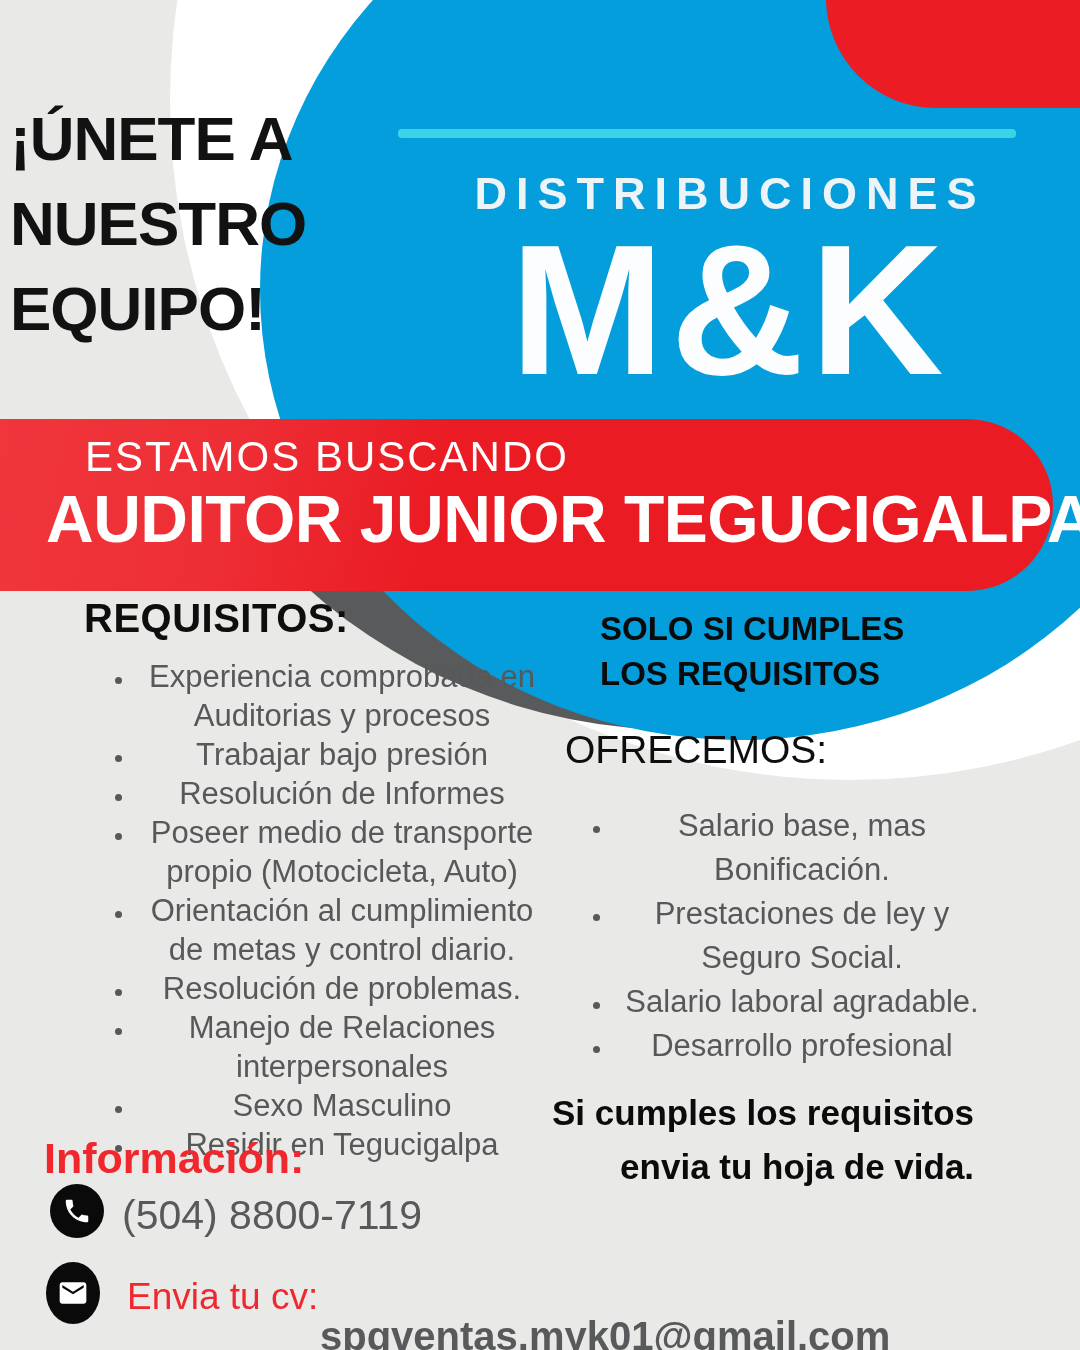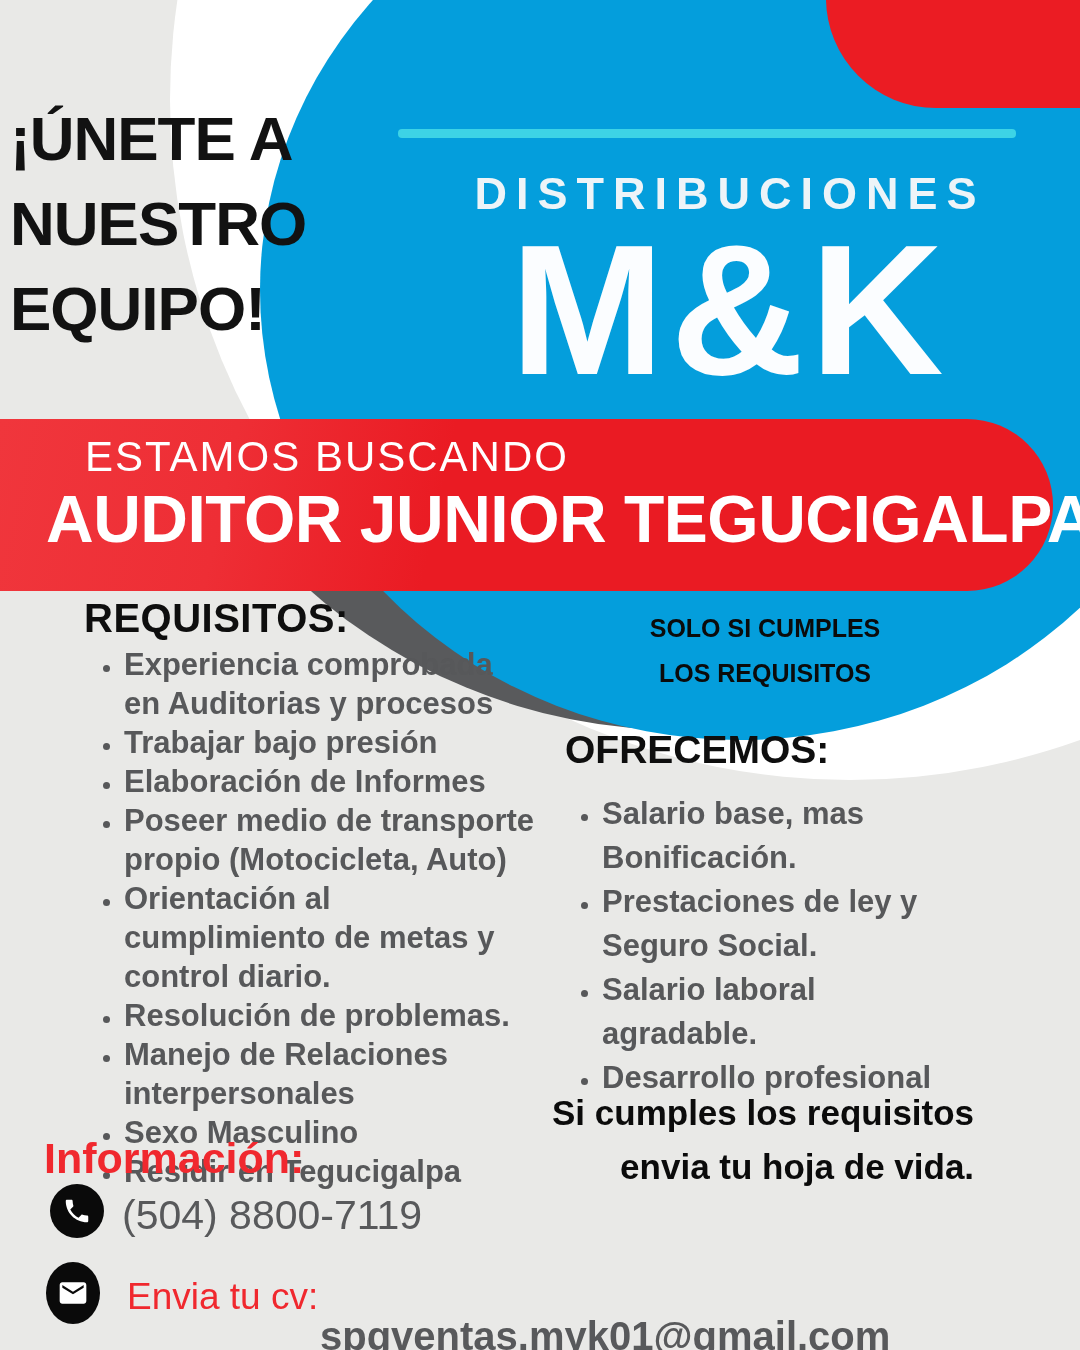--- a/index.html
+++ b/index.html
@@ -39,28 +39,28 @@
   .banner{left:0; top:419px; width:1053px; height:172px;
     background:linear-gradient(102deg,#F0363C 0%,#EE2E35 22%,#EA1B23 42%,#EA1B23 100%);
     border-radius:0 88px 88px 0;}
   .banner-kicker{position:absolute; left:85px; top:14px;
     font-size:42px; font-weight:400; letter-spacing:2px; color:#fff;text-align:center;}
   .banner-title{position:absolute; left:46px; top:62px; white-space:nowrap;
     font-size:66px; font-weight:800; letter-spacing:-0.5px; color:#fff;}
   
   .req-heading{left:84px; top:596px; font-size:40px; font-weight:800;
     letter-spacing:0.5px; color:#0E0E0E;}
-  ul.flyer-list{margin:0; list-style:disc outside; color:var(--text-gray); font-weight:700;}
+  ul.flyer-list{margin:12px; list-style:disc outside; color:var(--text-gray); font-weight:400;text-align:center;}
   ul.flyer-list li::marker{color:var(--text-gray); font-size:0.8em;}
   .req-list{left:98px; top:645px; width:438px; padding-left:26px;
     font-size:31px; line-height:39px;}
   
-  .solo-note{left:600px; top:606px; width:330px; text-align:center;
-    font-size:25px; font-weight:700; line-height:45px; color:#0B0B0B; white-space:pre-line;}
-  .offer-heading{left:565px; top:728px; font-size:39px; font-weight:700; color:#0E0E0E;}
+  .solo-note{left:600px; top:606px; width:330px; text-align:left;
+    font-size:33px; font-weight:700; line-height:45px; color:#0B0B0B; white-space:pre-line;}
+  .offer-heading{left:565px; top:728px; font-size:39px; font-weight:400; color:#0E0E0E;}
   .offer-list{left:576px; top:792px; width:402px; padding-left:26px;
     font-size:31px; line-height:44px;}
   .cta{left:552px; top:1086px; font-size:35px; font-weight:700; line-height:54px;
     color:#0B0B0B; white-space:pre-line;text-align:right;}
   
   .info-heading{left:44px; top:1134px; font-size:43px; font-weight:600; color:var(--accent-red);}
   .contact-icon{display:flex; align-items:center; justify-content:center;
     background:#0A0A0A; border-radius:50%;}
   .phone-badge{left:50px; top:1184px; width:54px; height:54px;}
   .email-badge{left:46px; top:1262px; width:54px; height:62px;}
@@ -90,21 +90,21 @@
 
   <div class="abs banner">
     <div class="banner-kicker">ESTAMOS BUSCANDO</div>
     <div class="banner-title">AUDITOR JUNIOR TEGUCIGALPA</div>
   </div>
 
   <div class="abs req-heading">REQUISITOS:</div>
   <ul class="abs flyer-list req-list">
       <li>Experiencia comprobada en Auditorias y procesos</li>
       <li>Trabajar bajo presión</li>
-      <li>Elaboración de Informes</li>
+      <li>Resolución de Informes</li>
       <li>Poseer medio de transporte propio (Motocicleta, Auto)</li>
       <li>Orientación al cumplimiento de metas y control diario.</li>
       <li>Resolución de problemas.</li>
       <li>Manejo de Relaciones interpersonales</li>
       <li>Sexo Masculino</li>
       <li>Residir en Tegucigalpa</li>
     </ul>
 
   <div class="abs solo-note">SOLO SI CUMPLES
 LOS REQUISITOS</div>

